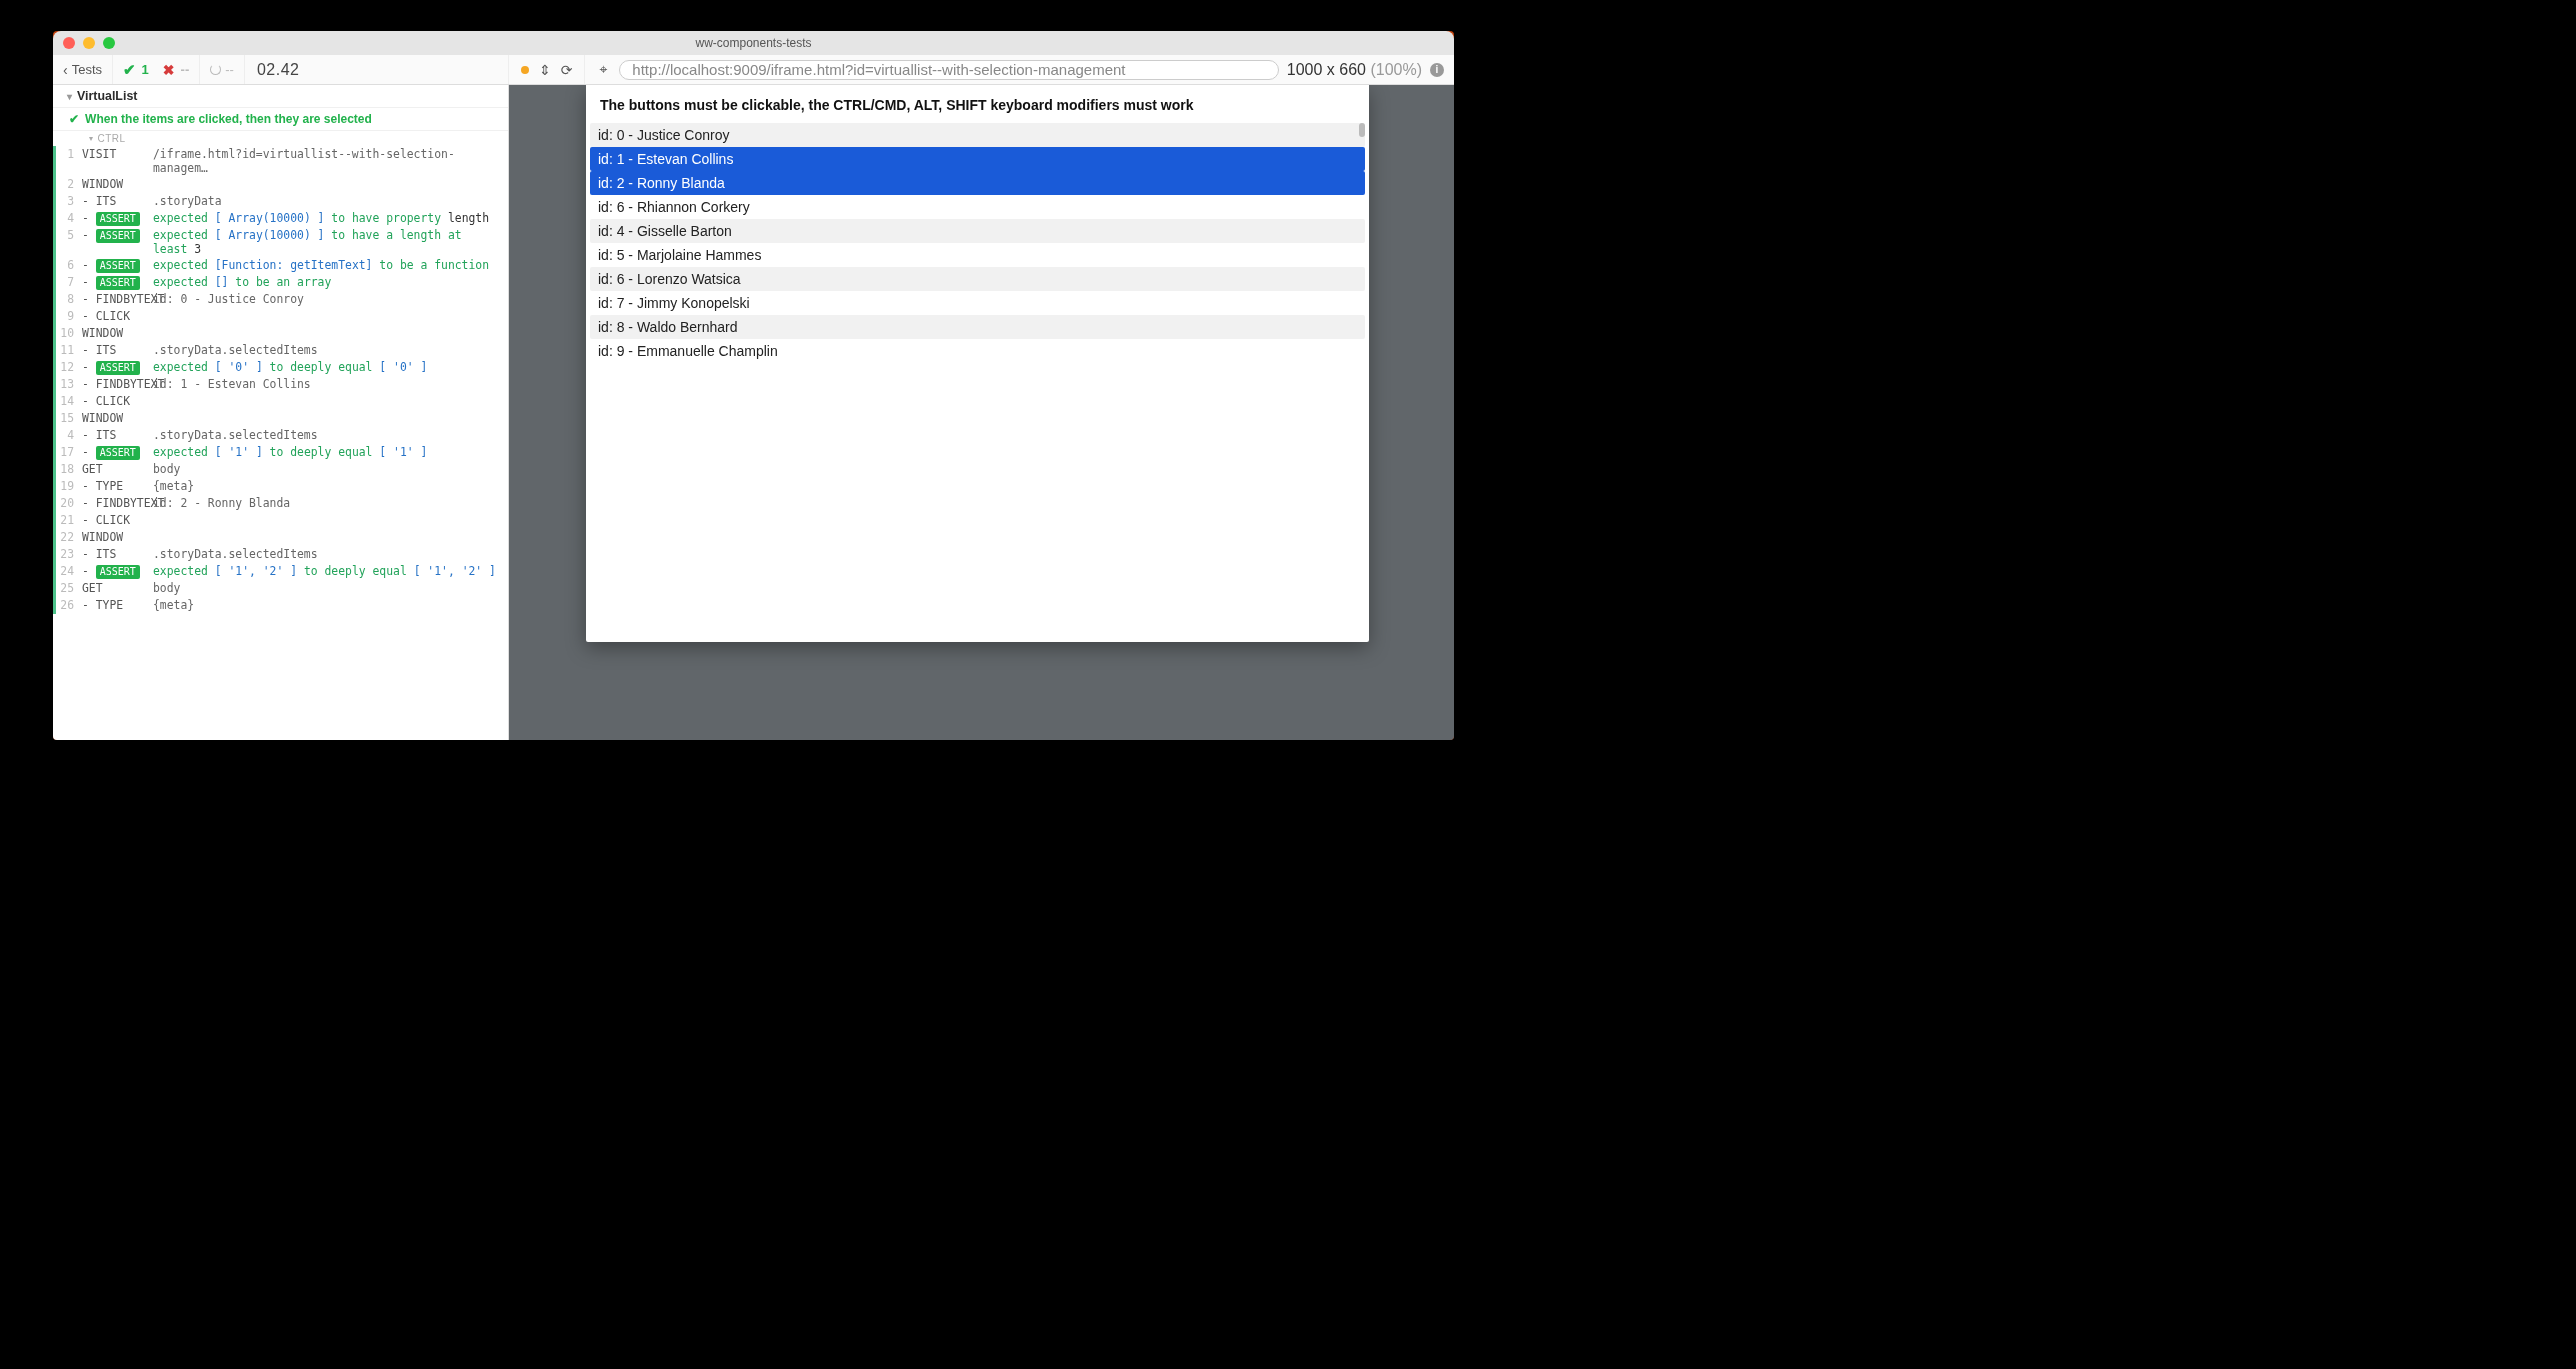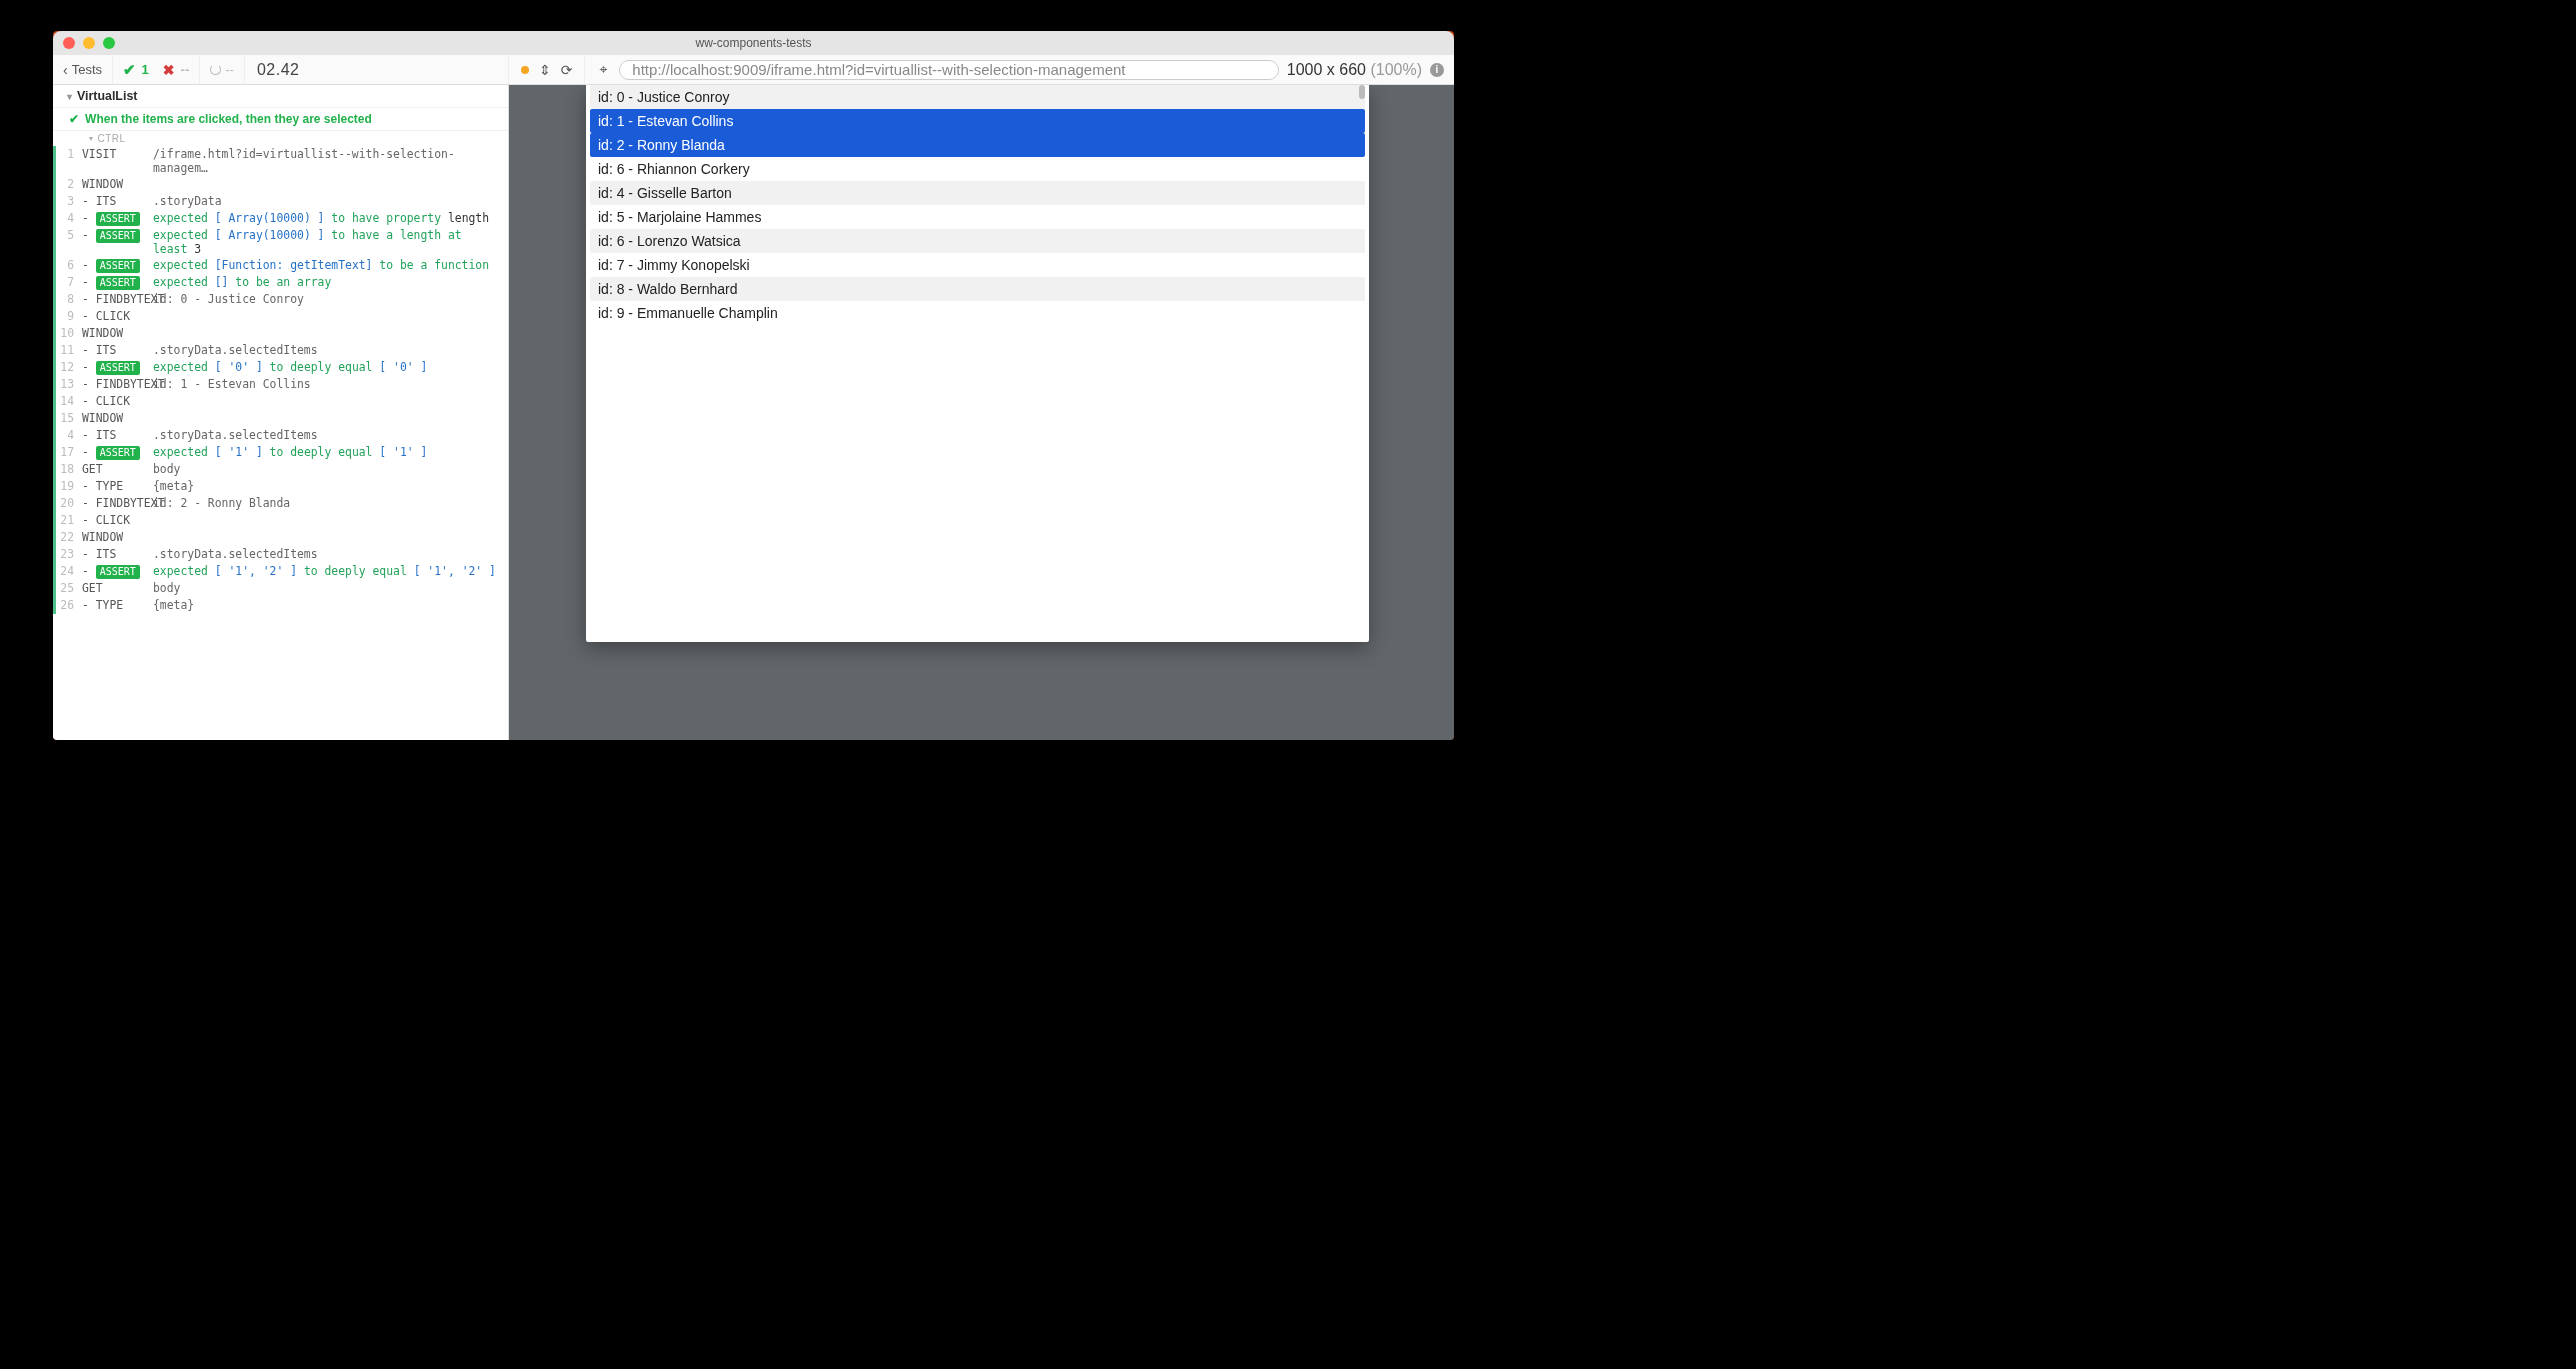--- a/index.html
+++ b/index.html
@@ -530,20 +530,21 @@
           <div class="row">
             <div class="ln">26</div>
             <div class="cmd">- TYPE</div>
             <div class="args">{meta}</div>
           </div>
         </div>
     </div>
 
     <div class="right-pane">
       <div class="preview-canvas">
+        <div class="preview-banner">The buttons must be clickable, the CTRL/CMD, ALT, SHIFT keyboard modifiers must work</div>
         <div class="list-wrapper">
           <div class="scroll-thumb"></div>
           <div id="vl-items">
               <div class="vl-item odd">id: 0 - Justice Conroy</div>
               <div class="vl-item selected">id: 1 - Estevan Collins</div>
               <div class="vl-item selected">id: 2 - Ronny Blanda</div>
               <div class="vl-item">id: 6 - Rhiannon Corkery</div>
               <div class="vl-item odd">id: 4 - Gisselle Barton</div>
               <div class="vl-item">id: 5 - Marjolaine Hammes</div>
               <div class="vl-item odd">id: 6 - Lorenzo Watsica</div>

